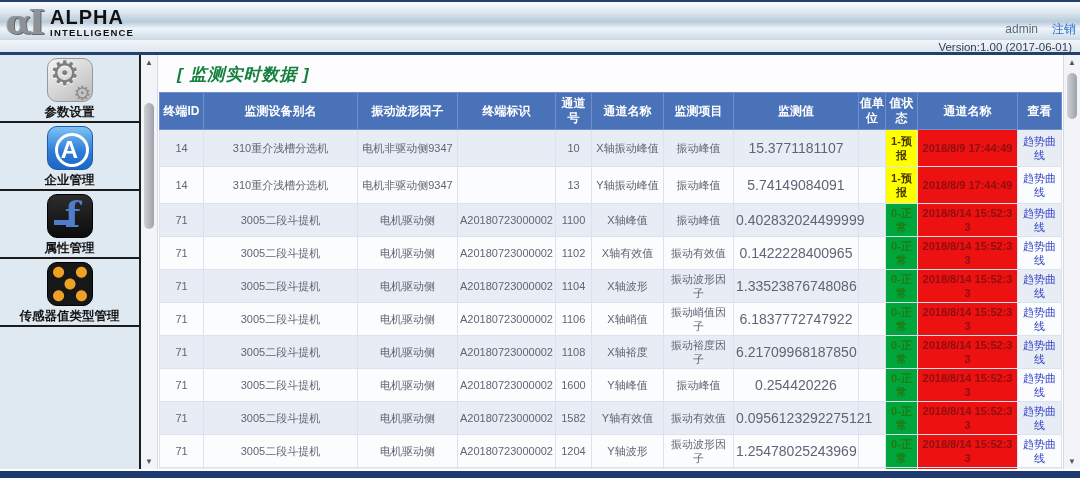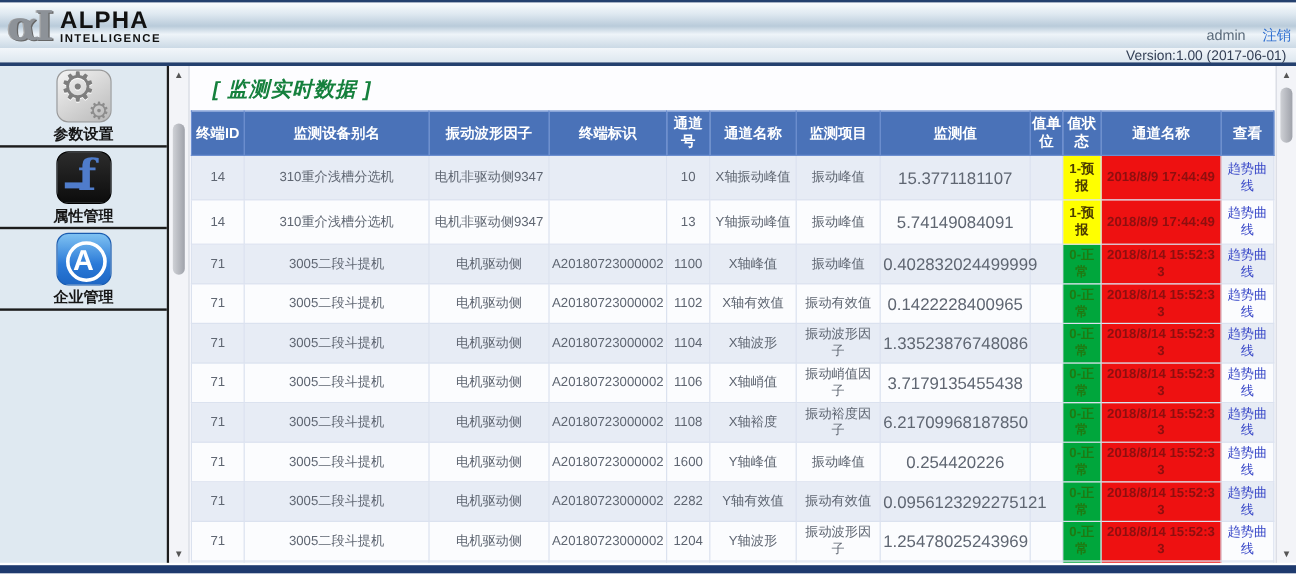--- a/index.html
+++ b/index.html
@@ -135,26 +135,30 @@
 
 <div class="version-bar">Version:1.00 (2017-06-01)</div>
 
 <div class="app-body">
   <nav class="sidebar">
       <div class="sidebar-item">
     <div class="icon-box gears-icon"></div>
     <div class="sb-label">参数设置</div>
   </div>
       <div class="sidebar-item">
+    <div class="icon-box appstore-icon"></div>
+    <div class="sb-label">企业管理</div>
+  </div>
+      <div class="sidebar-item">
     <div class="icon-box facebook-icon"></div>
     <div class="sb-label">属性管理</div>
   </div>
       <div class="sidebar-item">
-    <div class="icon-box appstore-icon"></div>
-    <div class="sb-label">企业管理</div>
+    <div class="icon-box dice-icon"></div>
+    <div class="sb-label">传感器值类型管理</div>
   </div>
     </nav>
 
   <div class="v-scrollbar left">
     <div class="scroll-arrow up">▲</div>
     <div class="scroll-thumb"></div>
     <div class="scroll-arrow down">▼</div>
   </div>
 
   <div class="content">
@@ -262,21 +266,21 @@
     <td><a class="trend-link">趋势曲线</a></td>
   </tr>
           <tr>
     <td>71</td>
     <td>3005二段斗提机</td>
     <td>电机驱动侧</td>
     <td class="tag">A20180723000002</td>
     <td class="ch">1106</td>
     <td>X轴峭值</td>
     <td>振动峭值因子</td>
-    <td class="val">3.7179135455438</td>
+    <td class="val">6.1837772747922</td>
     <td></td>
     <td class="st-ok">0-正常</td>
     <td class="time-cell">2018/8/14 15:52:33</td>
     <td><a class="trend-link">趋势曲线</a></td>
   </tr>
           <tr>
     <td>71</td>
     <td>3005二段斗提机</td>
     <td>电机驱动侧</td>
     <td class="tag">A20180723000002</td>
@@ -301,21 +305,21 @@
     <td></td>
     <td class="st-ok">0-正常</td>
     <td class="time-cell">2018/8/14 15:52:33</td>
     <td><a class="trend-link">趋势曲线</a></td>
   </tr>
           <tr>
     <td>71</td>
     <td>3005二段斗提机</td>
     <td>电机驱动侧</td>
     <td class="tag">A20180723000002</td>
-    <td class="ch">2282</td>
+    <td class="ch">1582</td>
     <td>Y轴有效值</td>
     <td>振动有效值</td>
     <td class="val">0.0956123292275121</td>
     <td></td>
     <td class="st-ok">0-正常</td>
     <td class="time-cell">2018/8/14 15:52:33</td>
     <td><a class="trend-link">趋势曲线</a></td>
   </tr>
           <tr>
     <td>71</td>

